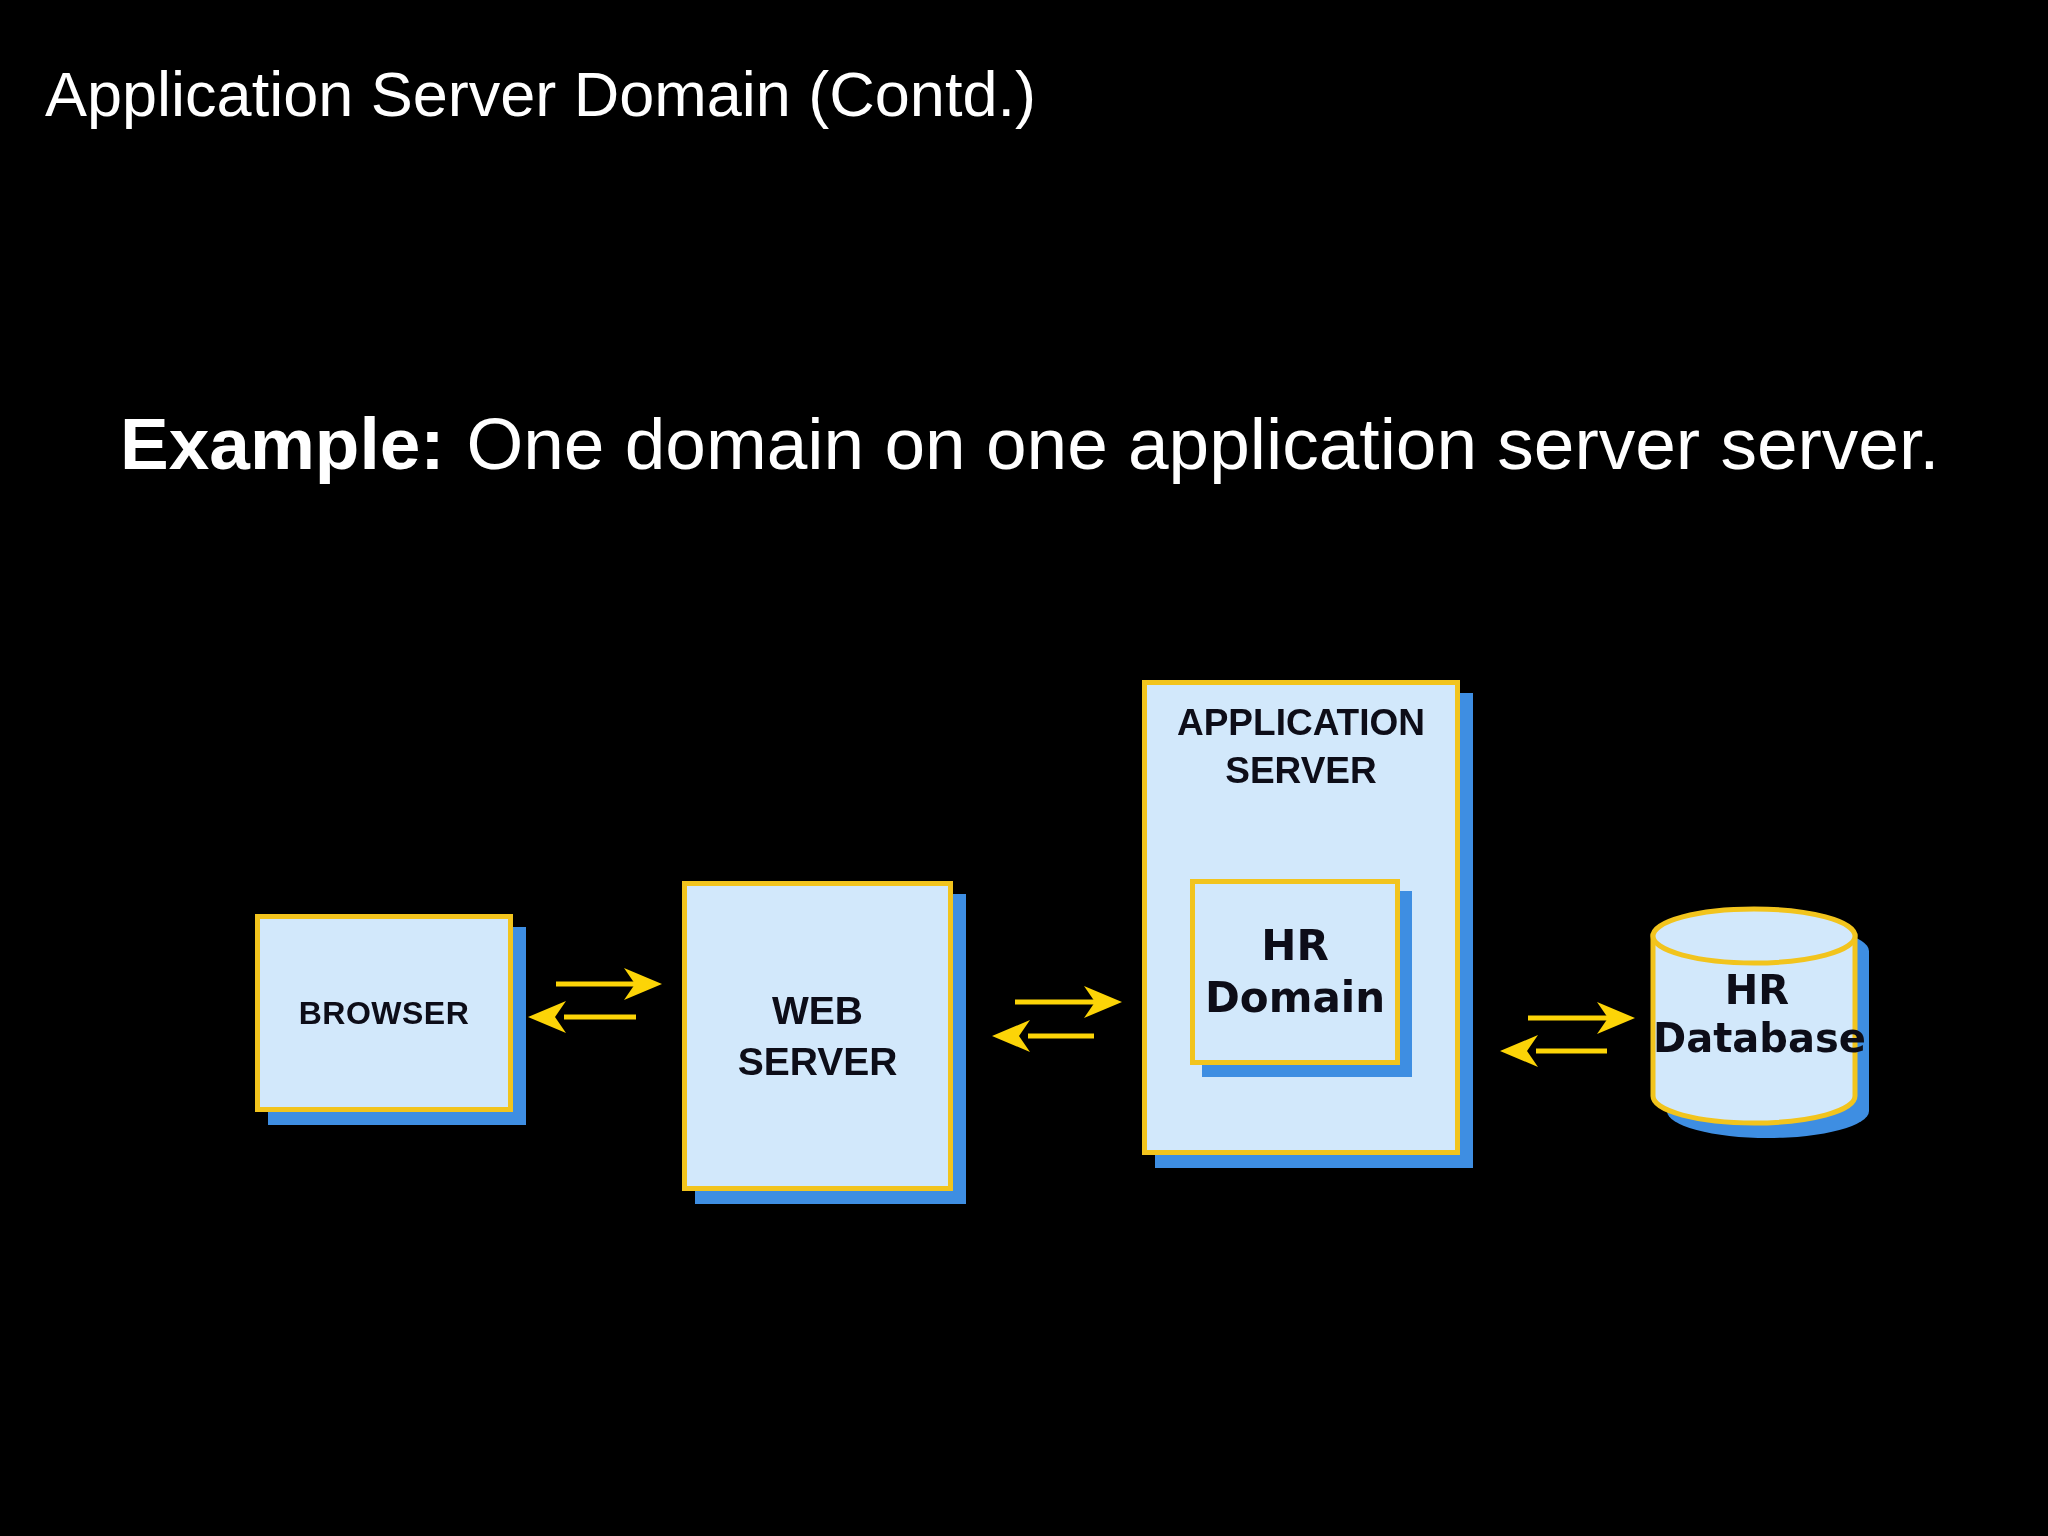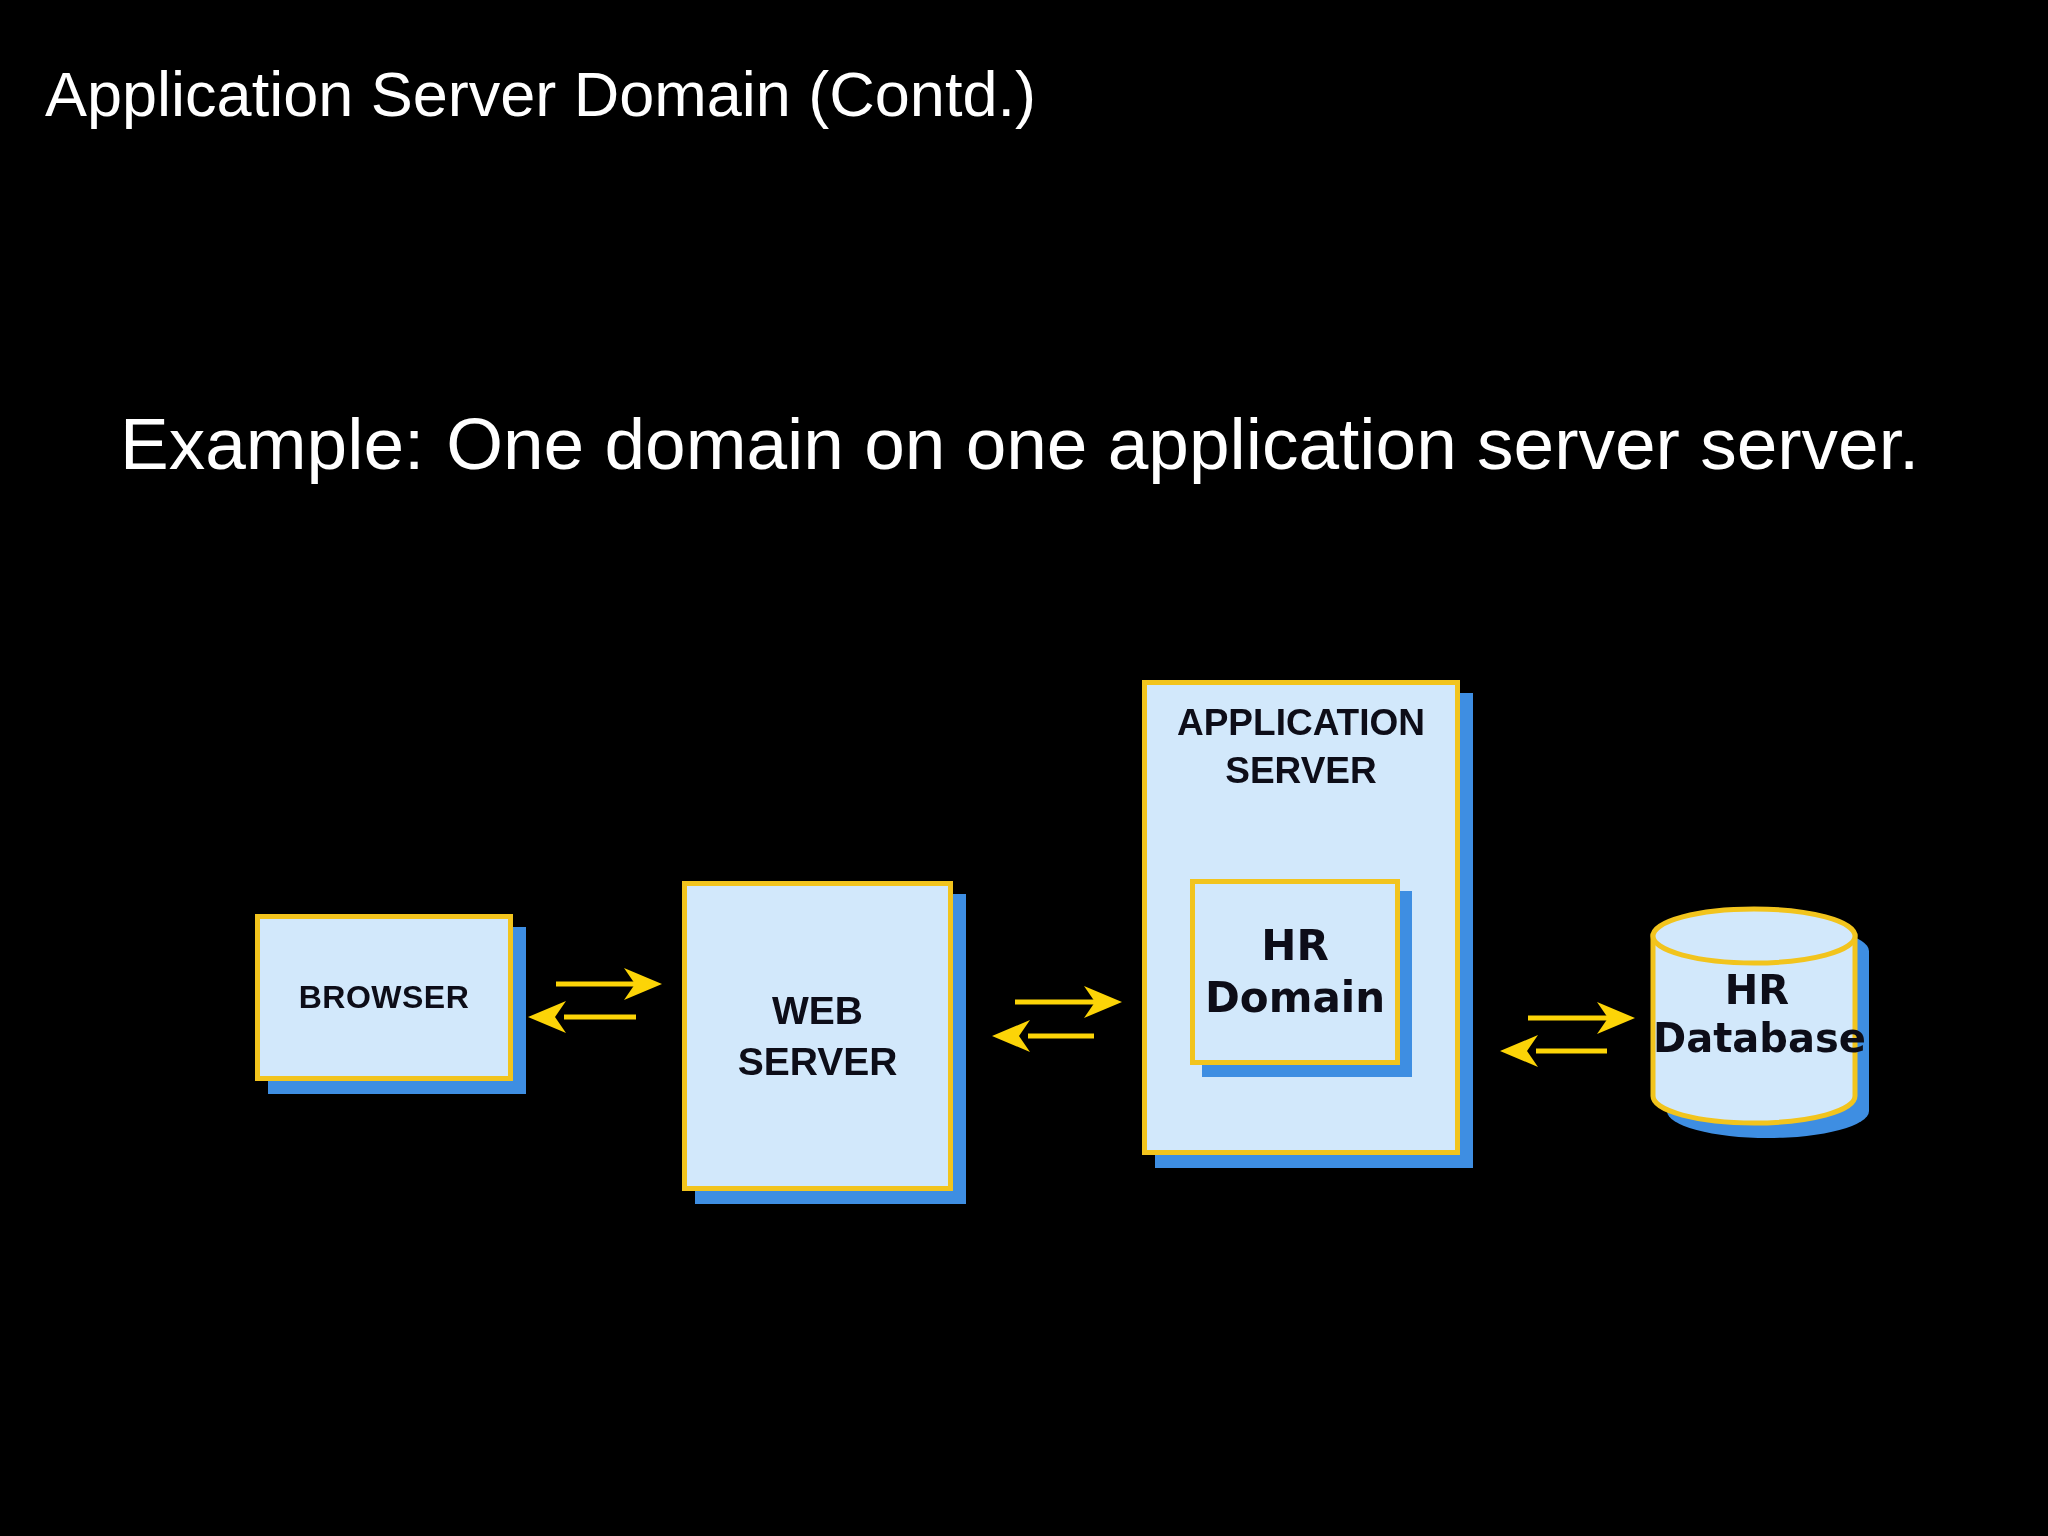--- a/index.html
+++ b/index.html
@@ -15,34 +15,34 @@
     font-size: 63px; font-weight: 400;
     color: var(--title-text, #fff);
     white-space: nowrap;
   }
 
   .example-line {
     position: absolute; left: 120px; top: 402px;
     font-size: 73px; color: var(--title-text, #fff);
     white-space: nowrap;
   }
-  .example-label { font-weight: normal; text-align: right; }
+  .example-label { font-weight: bold; text-align: right; }
   .example-text { margin-left: 0.30em; }
 
   .node {
     position: absolute; box-sizing: border-box;
     background: var(--node-fill, #d2e8fb);
     border: 5px solid var(--node-border, #f2c41d);
     box-shadow: 13px 13px 0 0 var(--node-shadow, #3e8ee2);
     display: flex; align-items: center; justify-content: center;
     color: var(--node-text, #0d0d18);
     font-weight: bold; text-align: center; white-space: pre-line;
   }
 
-  #browser-box    { left: 255px;  top: 914px; width: 258px; height: 167px; font-size: 32px; letter-spacing: 0.5px; }
+  #browser-box    { left: 255px;  top: 914px; width: 258px; height: 198px; font-size: 32px; letter-spacing: 0.5px; }
   #web-server-box { left: 682px;  top: 881px; width: 271px; height: 310px; font-size: 39px; line-height: 1.32; text-align: center; }
   #app-server-box { left: 1142px; top: 680px; width: 318px; height: 475px; font-size: 37px; line-height: 1.3;
                     align-items: flex-start; padding-top: 14px; }
   #hr-domain-box  { left: 1190px; top: 879px; width: 210px; height: 186px; font-size: 42px; line-height: 1.25;
                     font-family: "DejaVu Sans", sans-serif; box-shadow: 12px 12px 0 0 var(--node-shadow, #3e8ee2); }
 
   #hr-database-svg { position: absolute; left: 1650px; top: 906px; }
   .cyl-shadow { fill: var(--node-shadow, #3e8ee2); }
   .cyl-main   { fill: var(--node-fill, #d2e8fb); stroke: var(--node-border, #f2c41d); stroke-width: 5; }
 

